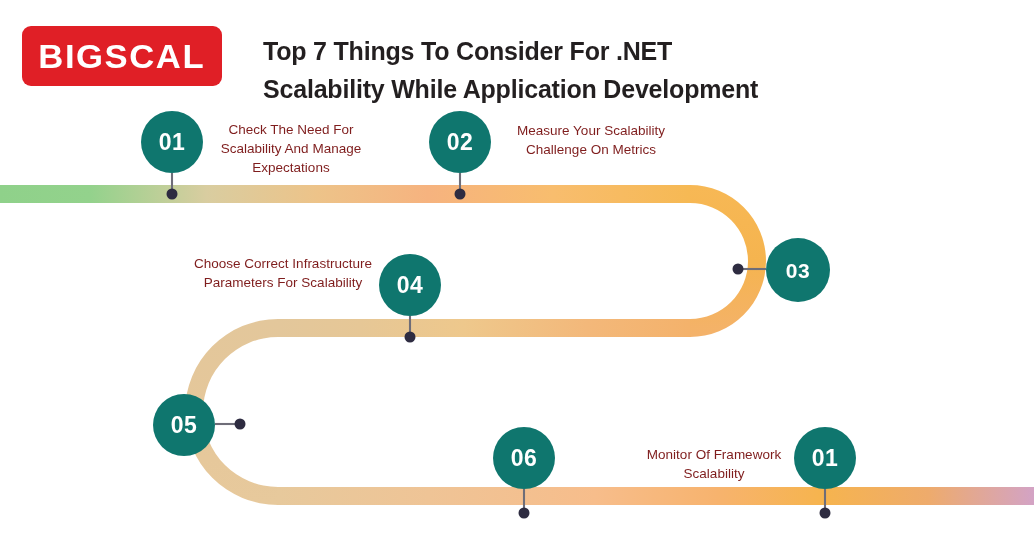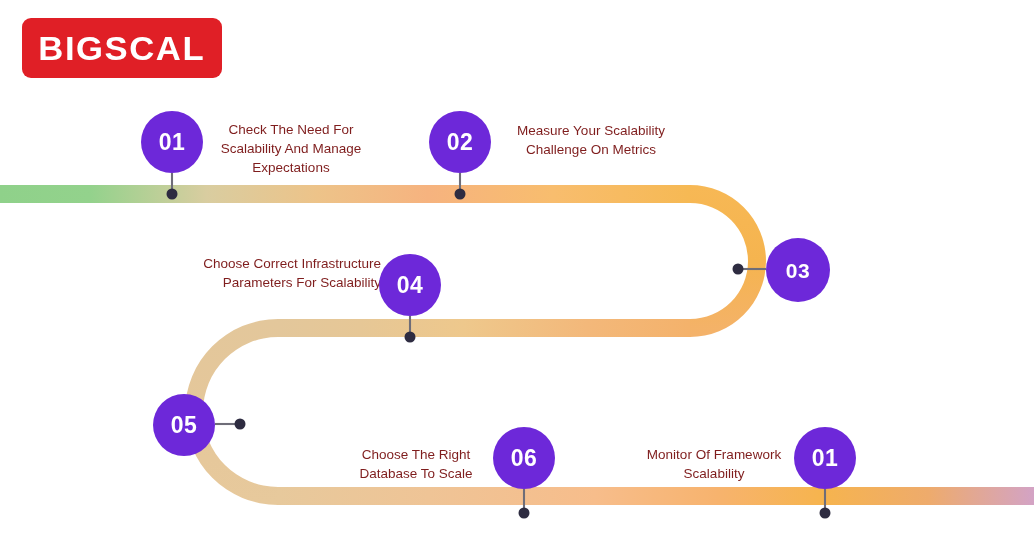--- a/index.html
+++ b/index.html
@@ -12,21 +12,21 @@
     position:relative;
   }
 
   #infographic{
     position:absolute; inset:0;
     width:1034px; height:534px;
   }
 
   
   .header{
-    position:absolute; left:0; top:0; width:940px; height:100px;padding-left:48px;
+    position:absolute; left:0; top:8px; width:940px; height:100px;padding-left:48px;
   }
   .logo{
     position:absolute; left:22px; top:18px;
     width:200px; height:60px;
     background:#e01f26;
     border-radius:9px;
     display:flex; align-items:center; justify-content:center;
   }
   .logo-text{
     color:#ffffff;
@@ -52,21 +52,21 @@
   .ribbon-layer{
     position:absolute; left:0; top:0;
     width:1034px; height:534px;
     pointer-events:none;
   }
 
   
   .node{
     position:absolute;
     border-radius:50%;
-    background:#6d28d9;
+    background:#0f766e;
     display:flex; align-items:center; justify-content:center;
     color:#ffffff;
     font-weight:700;
     letter-spacing:0.5px;
     z-index:6;
   }
   .node span{ line-height:1; }
 
   .n01{ left:141px; top:111px; width:62px; height:62px; font-size:23px; }
   .n02{ left:429px; top:111px; width:62px; height:62px; font-size:23px; }
@@ -81,39 +81,43 @@
     position:absolute;
     font-size:13.5px;
     line-height:19px;
     color:#7f1d1d;
     font-weight:400;
     z-index:5;
   }
   .l01{ left:208px; top:120px; width:166px; text-align:center; }
   .l02{ left:503px; top:121px; width:176px; text-align:center; }
   .l03{ left:546px; top:246px; width:190px; text-align:center; }
-  .l04{ left:185px; top:254px; width:196px; text-align:right; }
+  .l04{ left:185px; top:254px; width:196px; text-align:center; }
   .l05{ left:8px;   top:448px; width:176px; text-align:center; }
   .l06{ left:340px; top:445px; width:152px; text-align:center; }
   .l07{ left:626px; top:445px; width:176px; text-align:center; }
 
   .stem{ stroke:#6e6d78; stroke-width:2.1; fill:none; }
   .stem-dot{ fill:#2e2c41; }
 </style>
 </head>
 <body>
 
 <div id="infographic">
 
   <div class="header">
 
     <div class="logo">
       <div class="logo-text">BIGSCAL</div>
     </div>
 
+    <div class="title">
+      <span class="line">Top 7 Things To Consider For .NET</span>
+      <span class="line">Scalability While Application Development</span>
+    </div>
   </div>
 
   <svg class="ribbon-layer" viewBox="0 0 1034 534" width="1034" height="534">
     <defs>
       <linearGradient id="gradTop" x1="0" y1="0" x2="1" y2="0">
         <stop offset="0.00" stop-color="#8fd18a"></stop>
         <stop offset="0.13" stop-color="#93d28c"></stop>
         <stop offset="0.30" stop-color="#d9cda0"></stop>
         <stop offset="0.46" stop-color="#edc389"></stop>
         <stop offset="0.62" stop-color="#f6b37f"></stop>
@@ -211,16 +215,15 @@
   <div class="node n06">
     <span>06</span>
   </div>
   <div class="node n07">
     <span>01</span>
   </div>
 
   <div class="label l01">Check The Need For Scalability And Manage Expectations</div>
   <div class="label l02">Measure Your Scalability Challenge On Metrics</div>
   <div class="label l04">Choose Correct Infrastructure Parameters For Scalability</div>
-  <div class="label l06">Choose The Right Database To Scale</div>
   <div class="label l07">Monitor Of Framework Scalability</div>
 
 </div>
 
 </body></html>

